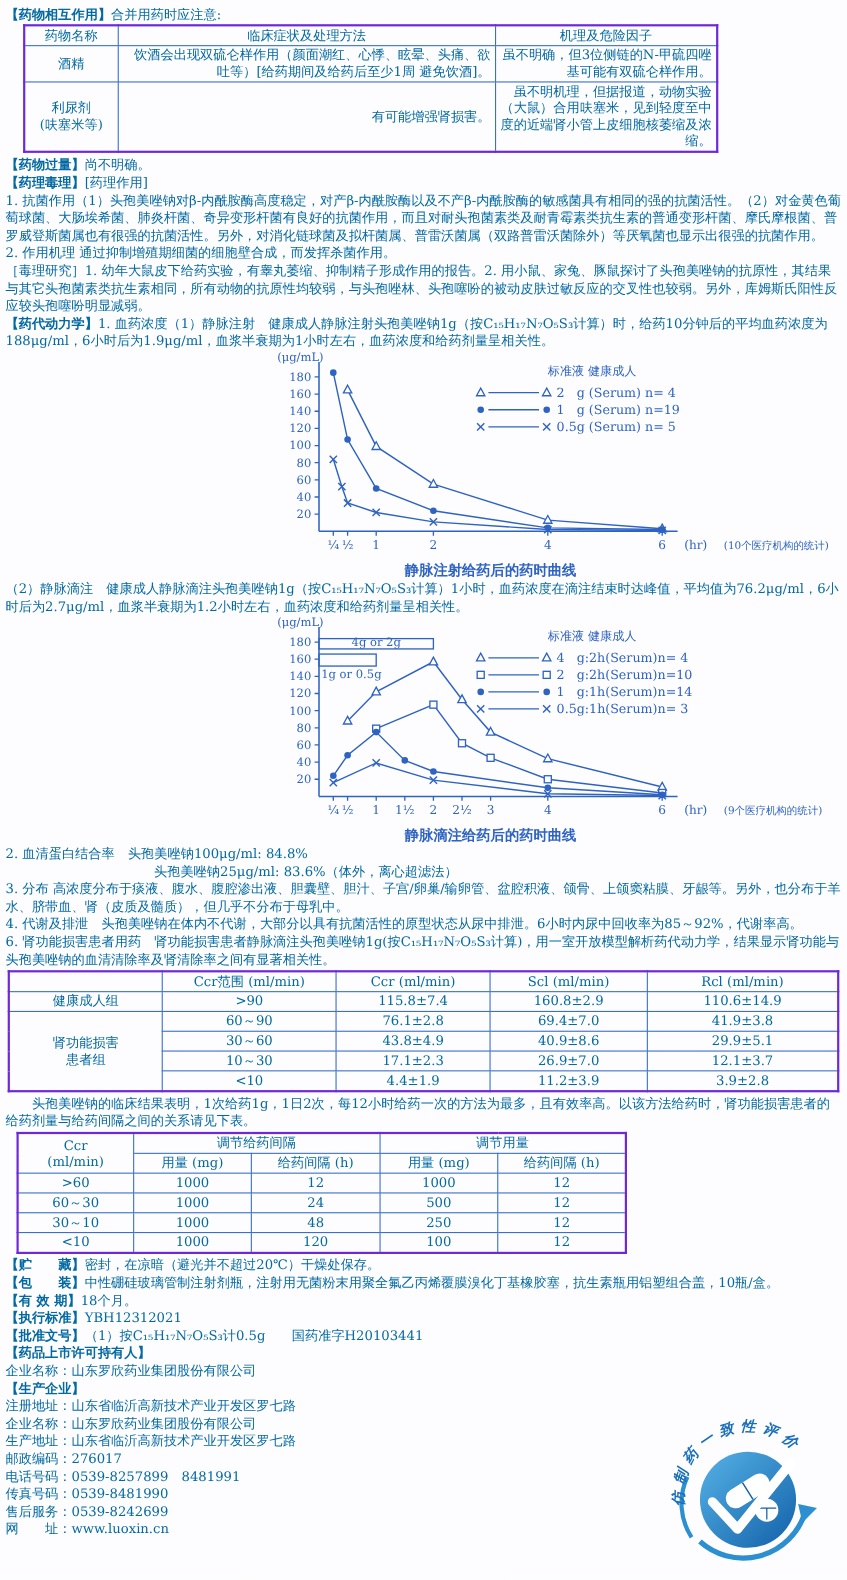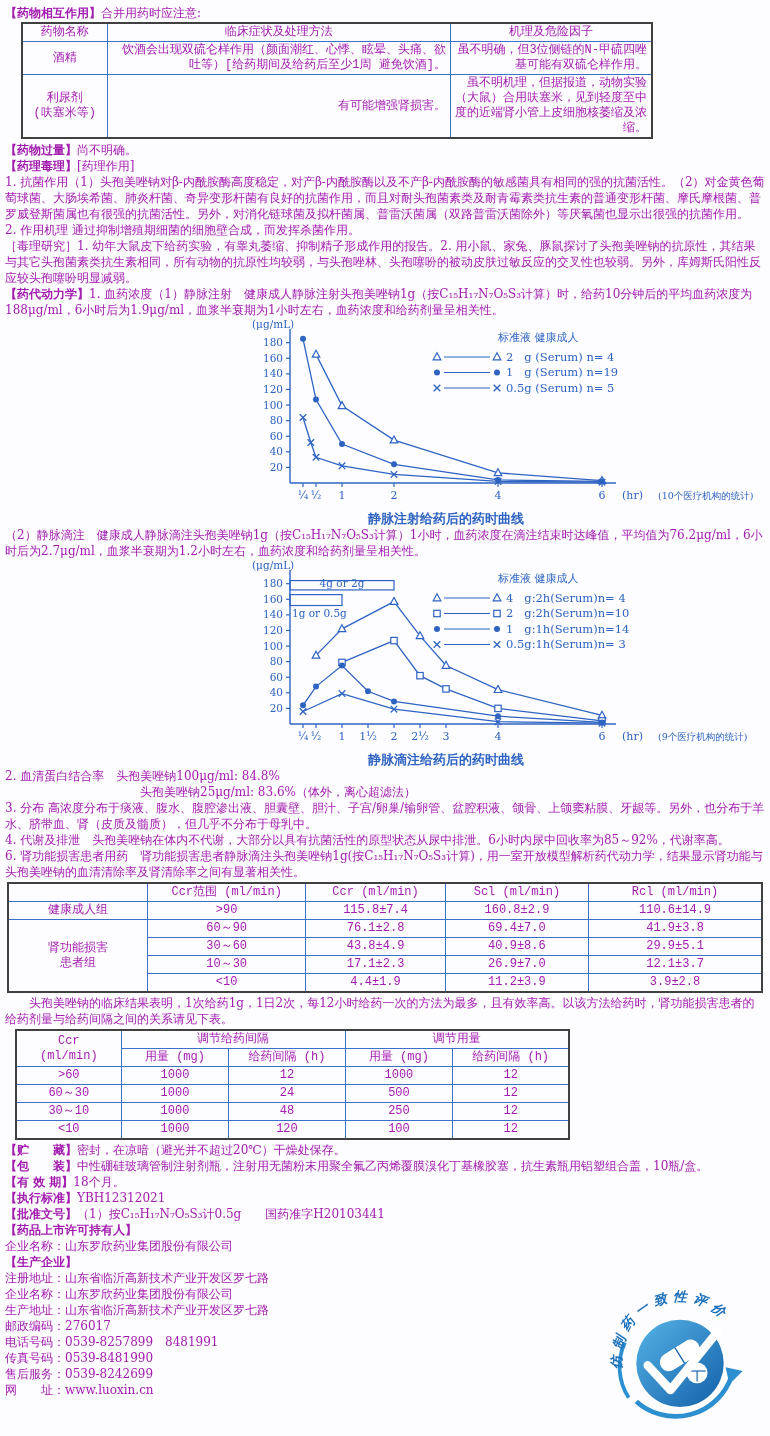--- a/index.html
+++ b/index.html
@@ -1,26 +1,26 @@
 <!DOCTYPE html>
 <html><head>
 <meta charset="utf-8">
 <style>
   html,body{margin:0;padding:0;}
   #page{
     position:relative; width:770px; height:1436px; overflow:hidden;
-    background:#fdfdff; color:#a21caf; box-sizing:border-box; padding:5px 5px 0 5px;
+    background:#fdfdff; color:#0369a1; box-sizing:border-box; padding:5px 5px 0 5px;
     font-family:"DejaVu Serif","Liberation Serif",serif;
     font-size:12px; line-height:16px;
   }
   p{margin:0;}
   .h{font-weight:bold;}
   table{border-collapse:collapse; table-layout:fixed;}
   th,td{border:1px solid #3b70c9; padding:1px 4px; line-height:15px; font-weight:normal; vertical-align:middle;}
-  table{border:2px solid #404040;font-family:Liberation Mono, monospace;}
+  table{border:2px solid #6d28d9;}
   .tc{text-align:center;}
   .tl{text-align:right;}
   .prel{white-space:pre-line;}
   #interaction-table{width:632px; margin:1px 0 3px 16px;}
   #renal-table{width:756px; margin:2px 0 2px 2px; text-align:center;}
   #dose-table{width:555px; margin:2px 0 2px 10px; text-align:center;}
   .indent-bind{padding-left:135px;}
   .indent-approval{padding-left:78px;}
   .chart{display:block; margin:1px 0 0 243px;}
   svg text{font-family:"DejaVu Serif","Liberation Serif",serif;}

